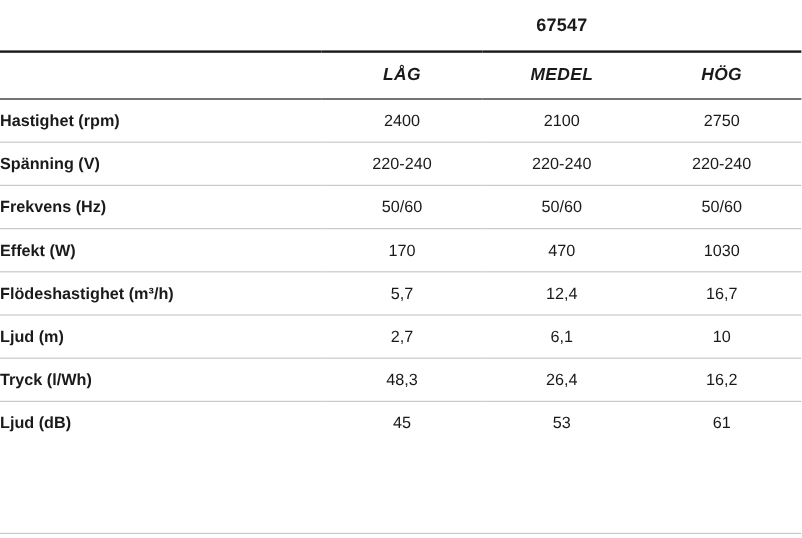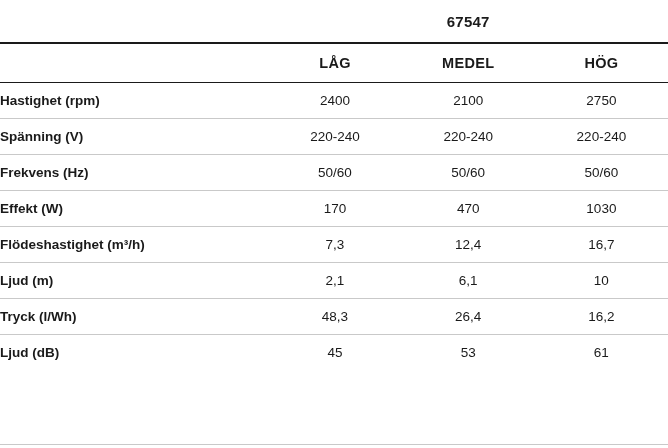--- a/index.html
+++ b/index.html
@@ -49,20 +49,21 @@
   .head-row td {
     height: 38px;
     vertical-align: middle;
     padding: 0;
   }
   .head-cell {
     text-align: center;
     font-weight: bold;
     font-size: 14.5px;
     letter-spacing: 0.3px;
+    font-style: italic;
   }
   .data-row td {
     height: 35px;
     vertical-align: middle;
     padding: 0;
     border-top: 1px solid #c9c9c9;
   }
   .data-row.first td {
     border-top: 1px solid #1a1a1a;
   }
@@ -131,27 +132,27 @@
         <td class="row-value">50/60</td>
       </tr>
       <tr class="data-row">
         <td class="row-label">Effekt (W)</td>
         <td class="row-value">170</td>
         <td class="row-value">470</td>
         <td class="row-value">1030</td>
       </tr>
       <tr class="data-row">
         <td class="row-label">Flödeshastighet (m³/h)</td>
-        <td class="row-value">7,3</td>
+        <td class="row-value">5,7</td>
         <td class="row-value">12,4</td>
         <td class="row-value">16,7</td>
       </tr>
       <tr class="data-row">
         <td class="row-label">Ljud (m)</td>
-        <td class="row-value">2,1</td>
+        <td class="row-value">2,7</td>
         <td class="row-value">6,1</td>
         <td class="row-value">10</td>
       </tr>
       <tr class="data-row">
         <td class="row-label">Tryck (l/Wh)</td>
         <td class="row-value">48,3</td>
         <td class="row-value">26,4</td>
         <td class="row-value">16,2</td>
       </tr>
       <tr class="data-row">

